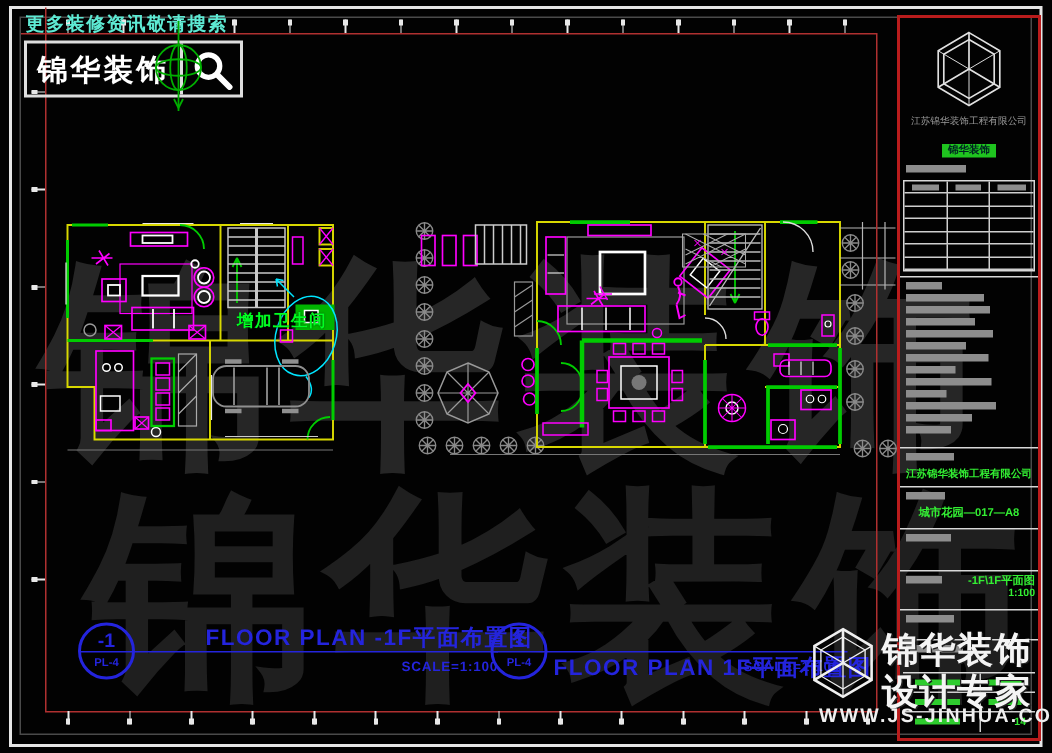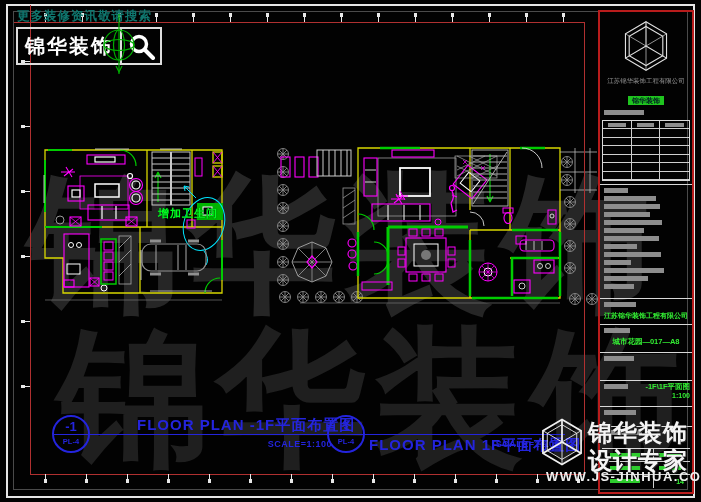--- a/index.html
+++ b/index.html
@@ -20,21 +20,21 @@
     background-image:repeating-linear-gradient(90deg,#e8e8e8 0 3px,transparent 3px 41px),
                      repeating-linear-gradient(90deg,#e8e8e8 0 1px,transparent 1px 41px);
     background-size:100% 4px,100% 100%;background-position:0 100%,1px 0;background-repeat:no-repeat,repeat;}
   .ticks-left{position:absolute;left:21px;top:60px;width:9px;height:390px;z-index:5;
     background-image:repeating-linear-gradient(180deg,#e8e8e8 0 3px,transparent 3px 65px),
                      repeating-linear-gradient(180deg,#e8e8e8 0 1px,transparent 1px 65px);
     background-size:4px 100%,100% 100%;background-position:0 0,0 1px;background-repeat:no-repeat,repeat;}
 
   
   .header-hint{position:absolute;left:17px;top:8px;width:170px;font-size:12.5px;font-weight:bold;
-    color:#0f766e;letter-spacing:1px;z-index:6;white-space:nowrap;}
+    color:#5eead4;letter-spacing:1px;z-index:6;white-space:nowrap;}
   .search-box{position:absolute;left:16px;top:27px;width:142px;height:34px;border:2px solid #dedede;
     display:flex;align-items:stretch;z-index:6;background:transparent;}
   .brand-cell{flex:1;display:flex;align-items:center;justify-content:center;
     font-family:"DejaVu Serif","Liberation Serif",serif;font-weight:bold;font-size:20px;color:#fff;letter-spacing:2px;}
   .mag-cell{width:38px;border-left:2px solid #dedede;display:flex;align-items:center;justify-content:center;}
   .globe{position:absolute;left:96px;top:14px;z-index:7;}
 
   
   .wm-big{position:absolute;z-index:1;font-family:"DejaVu Serif","Liberation Serif",serif;
     font-weight:bold;font-size:150px;line-height:1;white-space:nowrap;letter-spacing:8px;}

